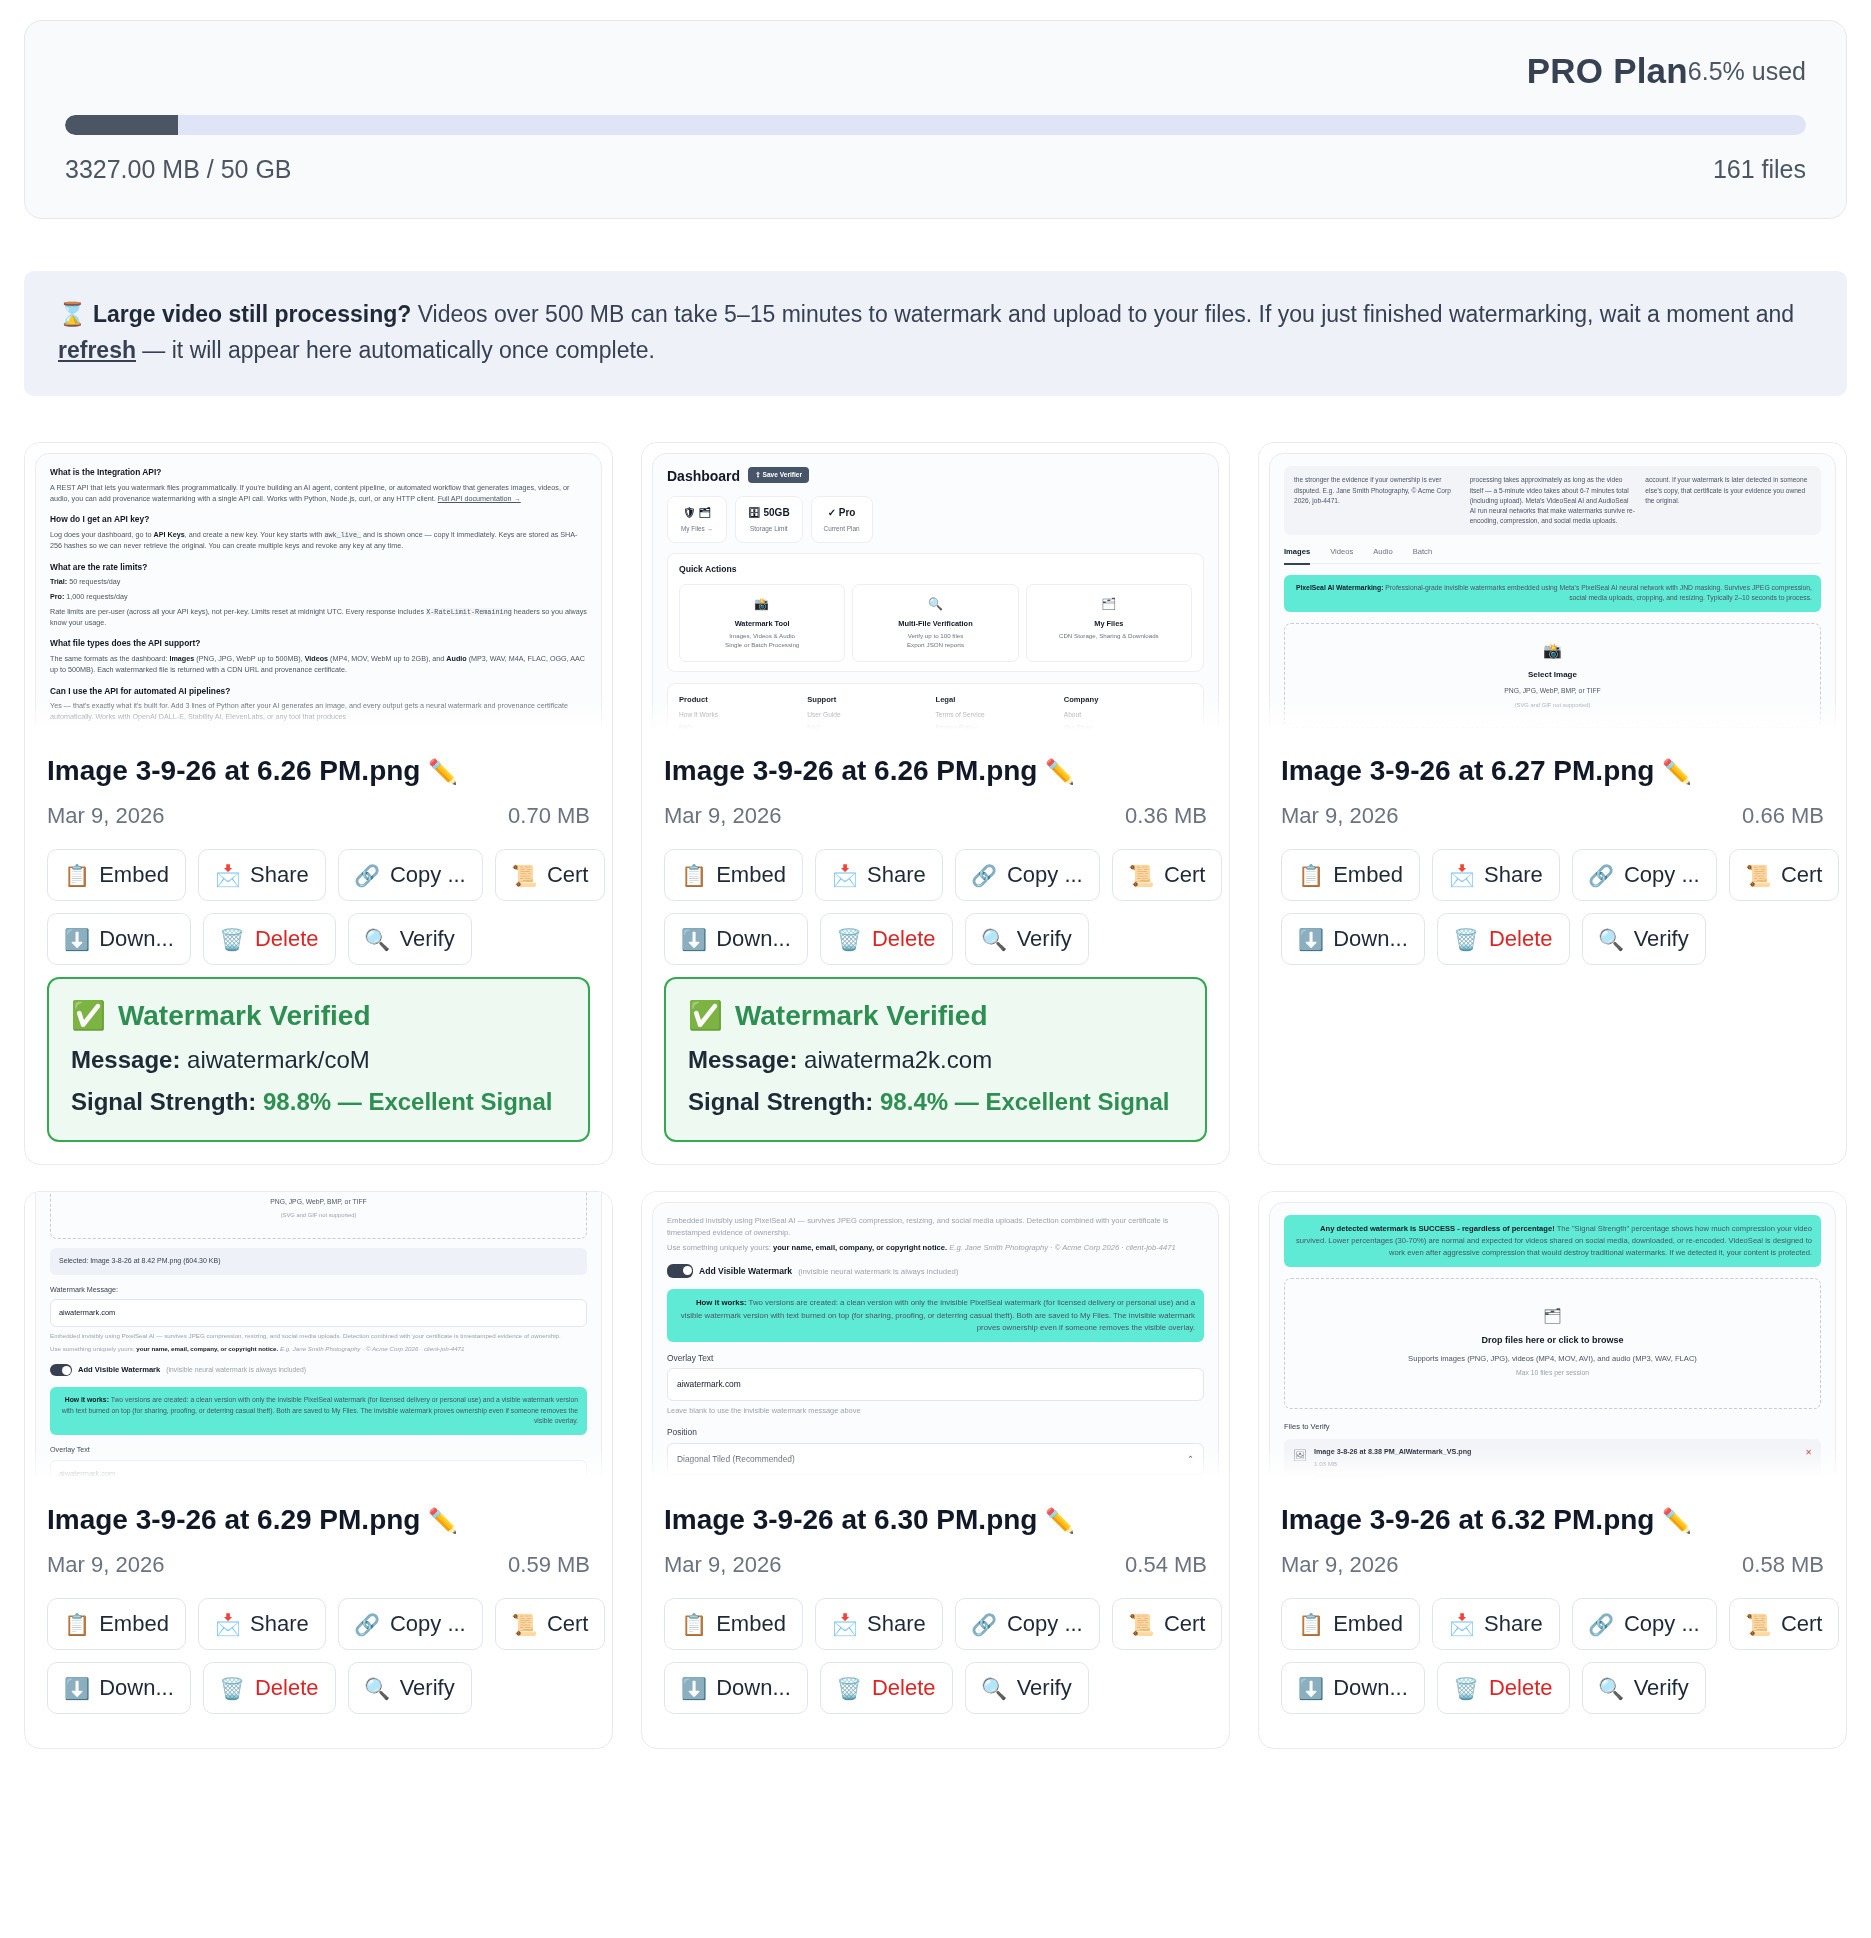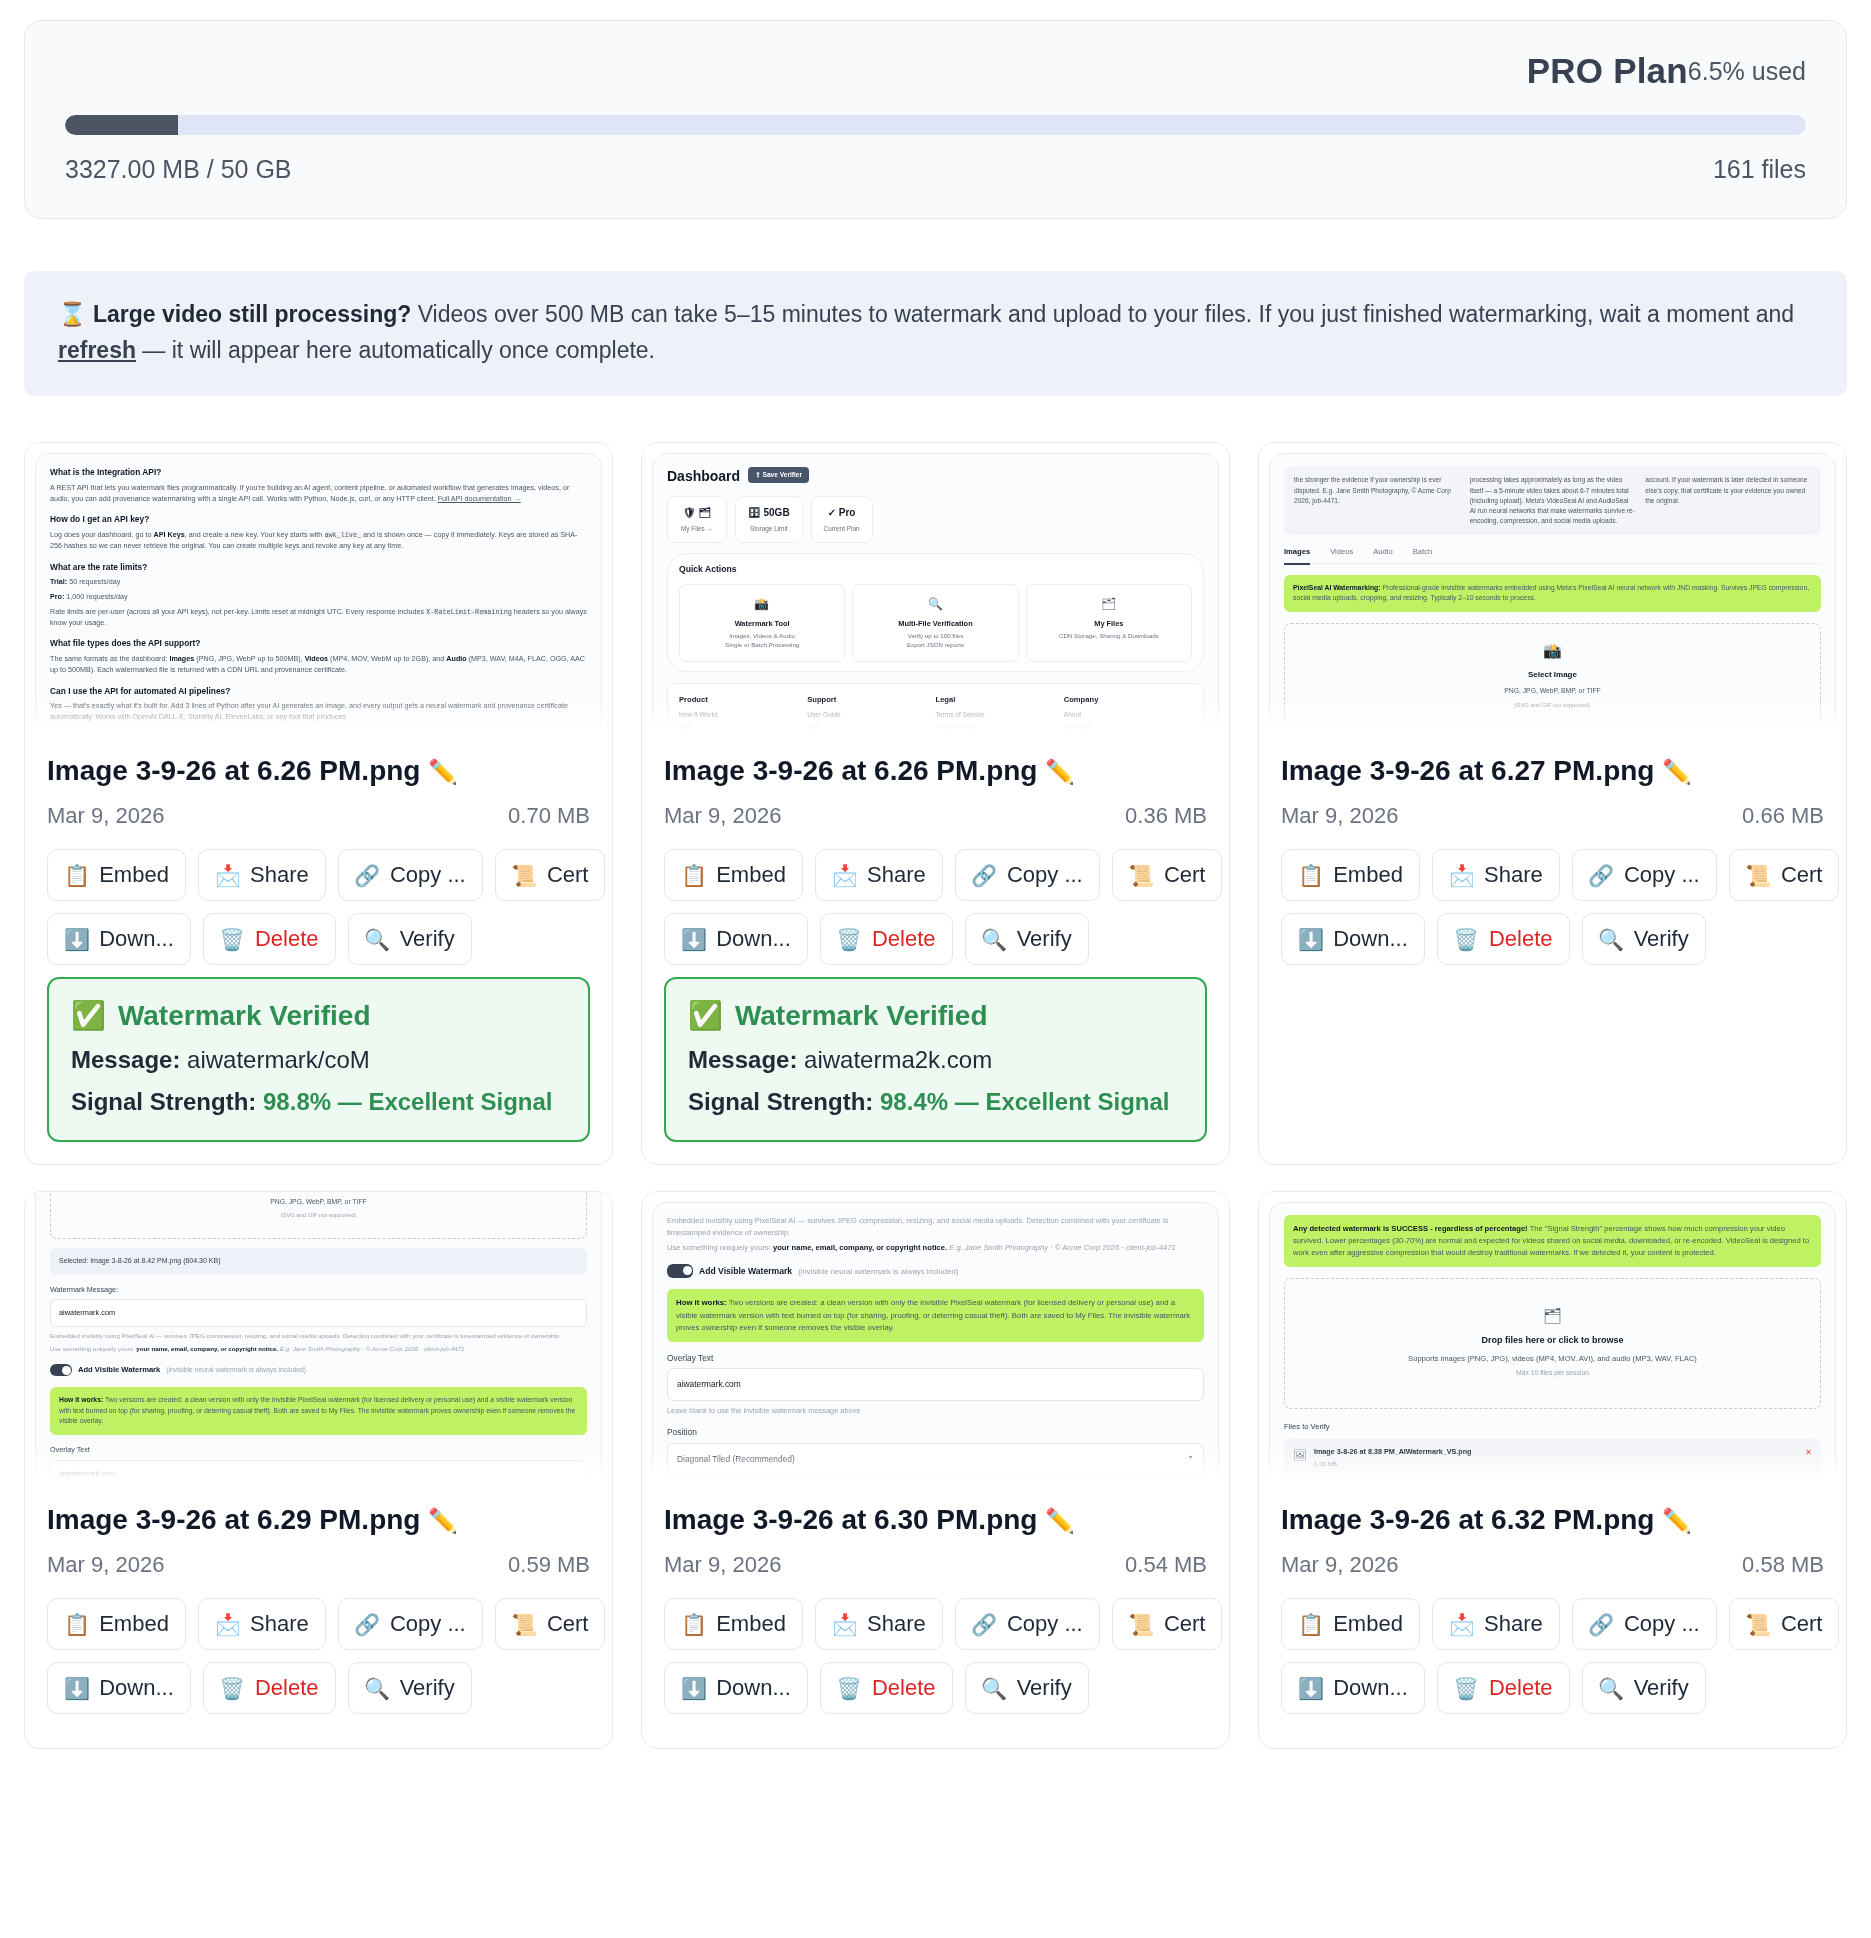--- a/index.html
+++ b/index.html
@@ -103,42 +103,42 @@
     font-size: 6.6px; font-weight: bold; border-radius: 4px; padding: 3px 7px;
     vertical-align: 4px; margin-left: 6px;
   }
   .d-stats { display: flex; gap: 8px; margin-top: 9px; }
   .d-stat {
     border: 1px solid #eceef2; border-radius: 8px; background: #fff;
     padding: 8px 12px; text-align: center; min-width: 60px;
   }
   .d-stat .big { font-size: 10px; font-weight: bold; color: #111827; }
   .d-stat .sub { font-size: 6.4px; color: #6b7280; margin-top: 4px; }
-  .d-panel { border: 1px solid #eceef2; border-radius: 20px; background: #fff; padding: 9px 11px; margin-top: 10px; }
+  .d-panel { border: 1px solid #eceef2; border-radius: 8px; background: #fff; padding: 9px 11px; margin-top: 10px; }
   .d-panel-h { font-size: 8.6px; font-weight: bold; color: #111827; margin-bottom: 8px; }
   .d-actions { display: flex; gap: 7px; }
   .d-action {
     flex: 1; border: 1px solid #eceef2; border-radius: 7px; padding: 10px 6px 11px 6px;
     text-align: center; background: #fff;
   }
   .d-action .ico { font-size: 12px; }
   .d-action .nm { font-size: 7.4px; font-weight: bold; color: #111827; margin-top: 5px; }
   .d-action .ds { font-size: 6.2px; color: #6b7280; margin-top: 3px; line-height: 1.45; }
   .d-foot { display: flex; gap: 0; margin-top: 11px; border: 1px solid #eceef2; border-radius: 8px; padding: 10px 11px; background:#fff;}
   .d-foot-col { flex: 1; }
   .d-foot-col .ch { font-size: 7.6px; font-weight: bold; color: #111827; margin-bottom: 5px; }
   .d-foot-col .cl { font-size: 6.6px; color: #6b7280; margin-bottom: 3px; }
 
   
   .c3 { display: flex; gap: 10px; background: #f3f4f8; border-radius: 7px; padding: 9px 10px; }
   .c3 > div { flex: 1; font-size: 6.6px; line-height: 1.55; }
   .tabs { display: flex; gap: 20px; border-bottom: 1px solid #eceef2; margin-top: 11px; padding-bottom: 5px; }
   .tabs span { font-size: 7.6px; color: #6b7280; }
   .tabs span.on { color: #111827; font-weight: bold; border-bottom: 2px solid #374151; padding-bottom: 4px; margin-bottom: -7px; }
-  .info-band { background: #bef264; border-radius: 6px; padding: 8px 9px; margin-top: 11px; font-size: 6.8px; line-height: 1.55; }
+  .info-band { background: #5eead4; border-radius: 6px; padding: 8px 9px; margin-top: 11px; font-size: 6.8px; line-height: 1.55; text-align: right; }
   .drop {
     border: 1px dashed #c7cbd4; border-radius: 7px; margin-top: 11px;
     padding: 16px 8px 18px 8px; text-align: center;
   }
   .drop .ico { font-size: 15px; }
   .drop .nm { font-size: 8px; font-weight: bold; color: #111827; margin-top: 7px; }
   .drop .ds { font-size: 6.8px; color: #4b5563; margin-top: 5px; }
   .drop .ds2 { font-size: 5.8px; color: #9ca3af; margin-top: 4px; }
   .lbl { font-size: 7.2px; color: #374151; margin-top: 10px; }
   .inp { border: 1px solid #e3e6eb; border-radius: 6px; background: #fff; padding: 7px 8px; font-size: 7.4px; margin-top: 4px; color: #111827; }

